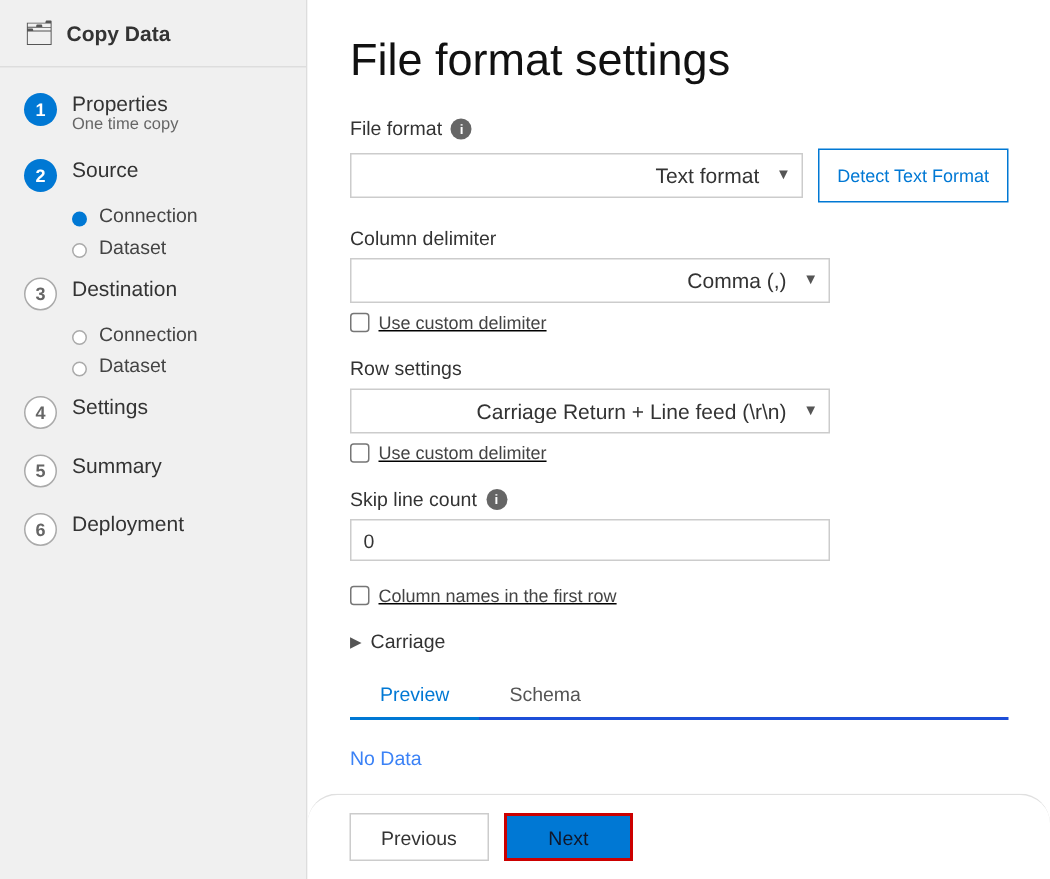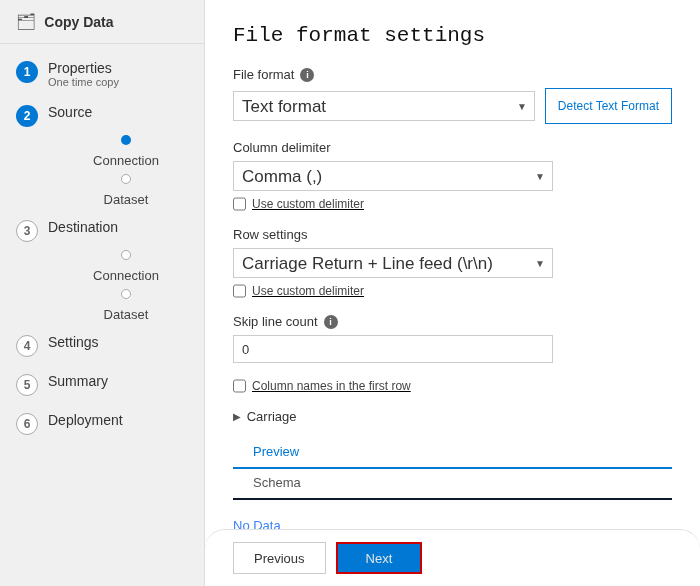--- a/index.html
+++ b/index.html
@@ -83,26 +83,25 @@
     
     .sidebar-subitems {
       padding-left: 48px;
       display: flex;
       flex-direction: column;
       gap: 6px;
       margin-bottom: 4px;
     }
     .sidebar-subitem {
       display: flex;
-      align-items: center;
+      align-items: flex-end;
       gap: 8px;
       font-size: 13px;
       color: #444;
       cursor: pointer;
-      flex-direction: column;
     }
     .subitem-dot {
       width: 10px;
       height: 10px;
       border-radius: 50%;
       flex-shrink: 0;
     }
     .subitem-dot.filled {
       background: #0078d4;
     }
@@ -118,25 +117,24 @@
       display: flex;
       flex-direction: column;
       overflow: hidden;
     }
     .main-inner {
       flex: 1;
       padding: 24px 28px 16px;
       overflow-y: auto;
     }
     .page-title {
-      font-size: 21px;
+      font-size: 30px;
       font-weight: 300;
       color: #111;
       margin-bottom: 20px;
-      font-family: Liberation Mono, monospace;
     }
 
     
     .form-section {
       margin-bottom: 16px;
     }
     .form-label {
       font-size: 13px;
       color: #333;
       margin-bottom: 6px;
@@ -165,24 +163,25 @@
       position: relative;
       flex: 1;
       max-width: 320px;
     }
     .select-control {
       width: 100%;
       height: 30px;
       border: 1px solid #ccc;
       background: white;
       padding: 0 28px 0 8px;
-      font-size: 17px;
+      font-size: 14px;
       color: #333;
       appearance: none;
       cursor: pointer;
+      text-align: right;
     }
     .select-arrow {
       position: absolute;
       right: 8px;
       top: 50%;
       transform: translateY(-50%);
       pointer-events: none;
       color: #555;
       font-size: 10px;
     }
@@ -232,25 +231,24 @@
       font-size: 10px;
       color: #555;
     }
     .advanced-label {
       font-size: 13px;
       color: #333;
     }
 
     
     .tabs-container {
-      border-bottom: 2px solid #0f172a;
+      border-bottom: 2px solid #1d4ed8;
       display: flex;
       gap: 0;
       margin-bottom: 10px;
-      flex-direction: column;
     }
     .tab {
       padding: 8px 20px;
       font-size: 13px;
       cursor: pointer;
       color: #555;
       border-bottom: 2px solid transparent;
       margin-bottom: -2px;
     }
     .tab.active {
@@ -283,21 +281,21 @@
       font-size: 13px;
       color: #333;
       cursor: pointer;
     }
     .btn-next {
       height: 32px;
       padding: 0 28px;
       border: 2px solid #c00;
       background: #0078d4;
       font-size: 13px;
-      color: #e5e5e5;
+      color: #0f172a;
       cursor: pointer;
       font-weight: 500;
     }
   </style>
 </head>
 <body>
 
 <div class="sidebar">
   <div class="sidebar-header">
     <span class="sidebar-header-icon">🗂</span>

